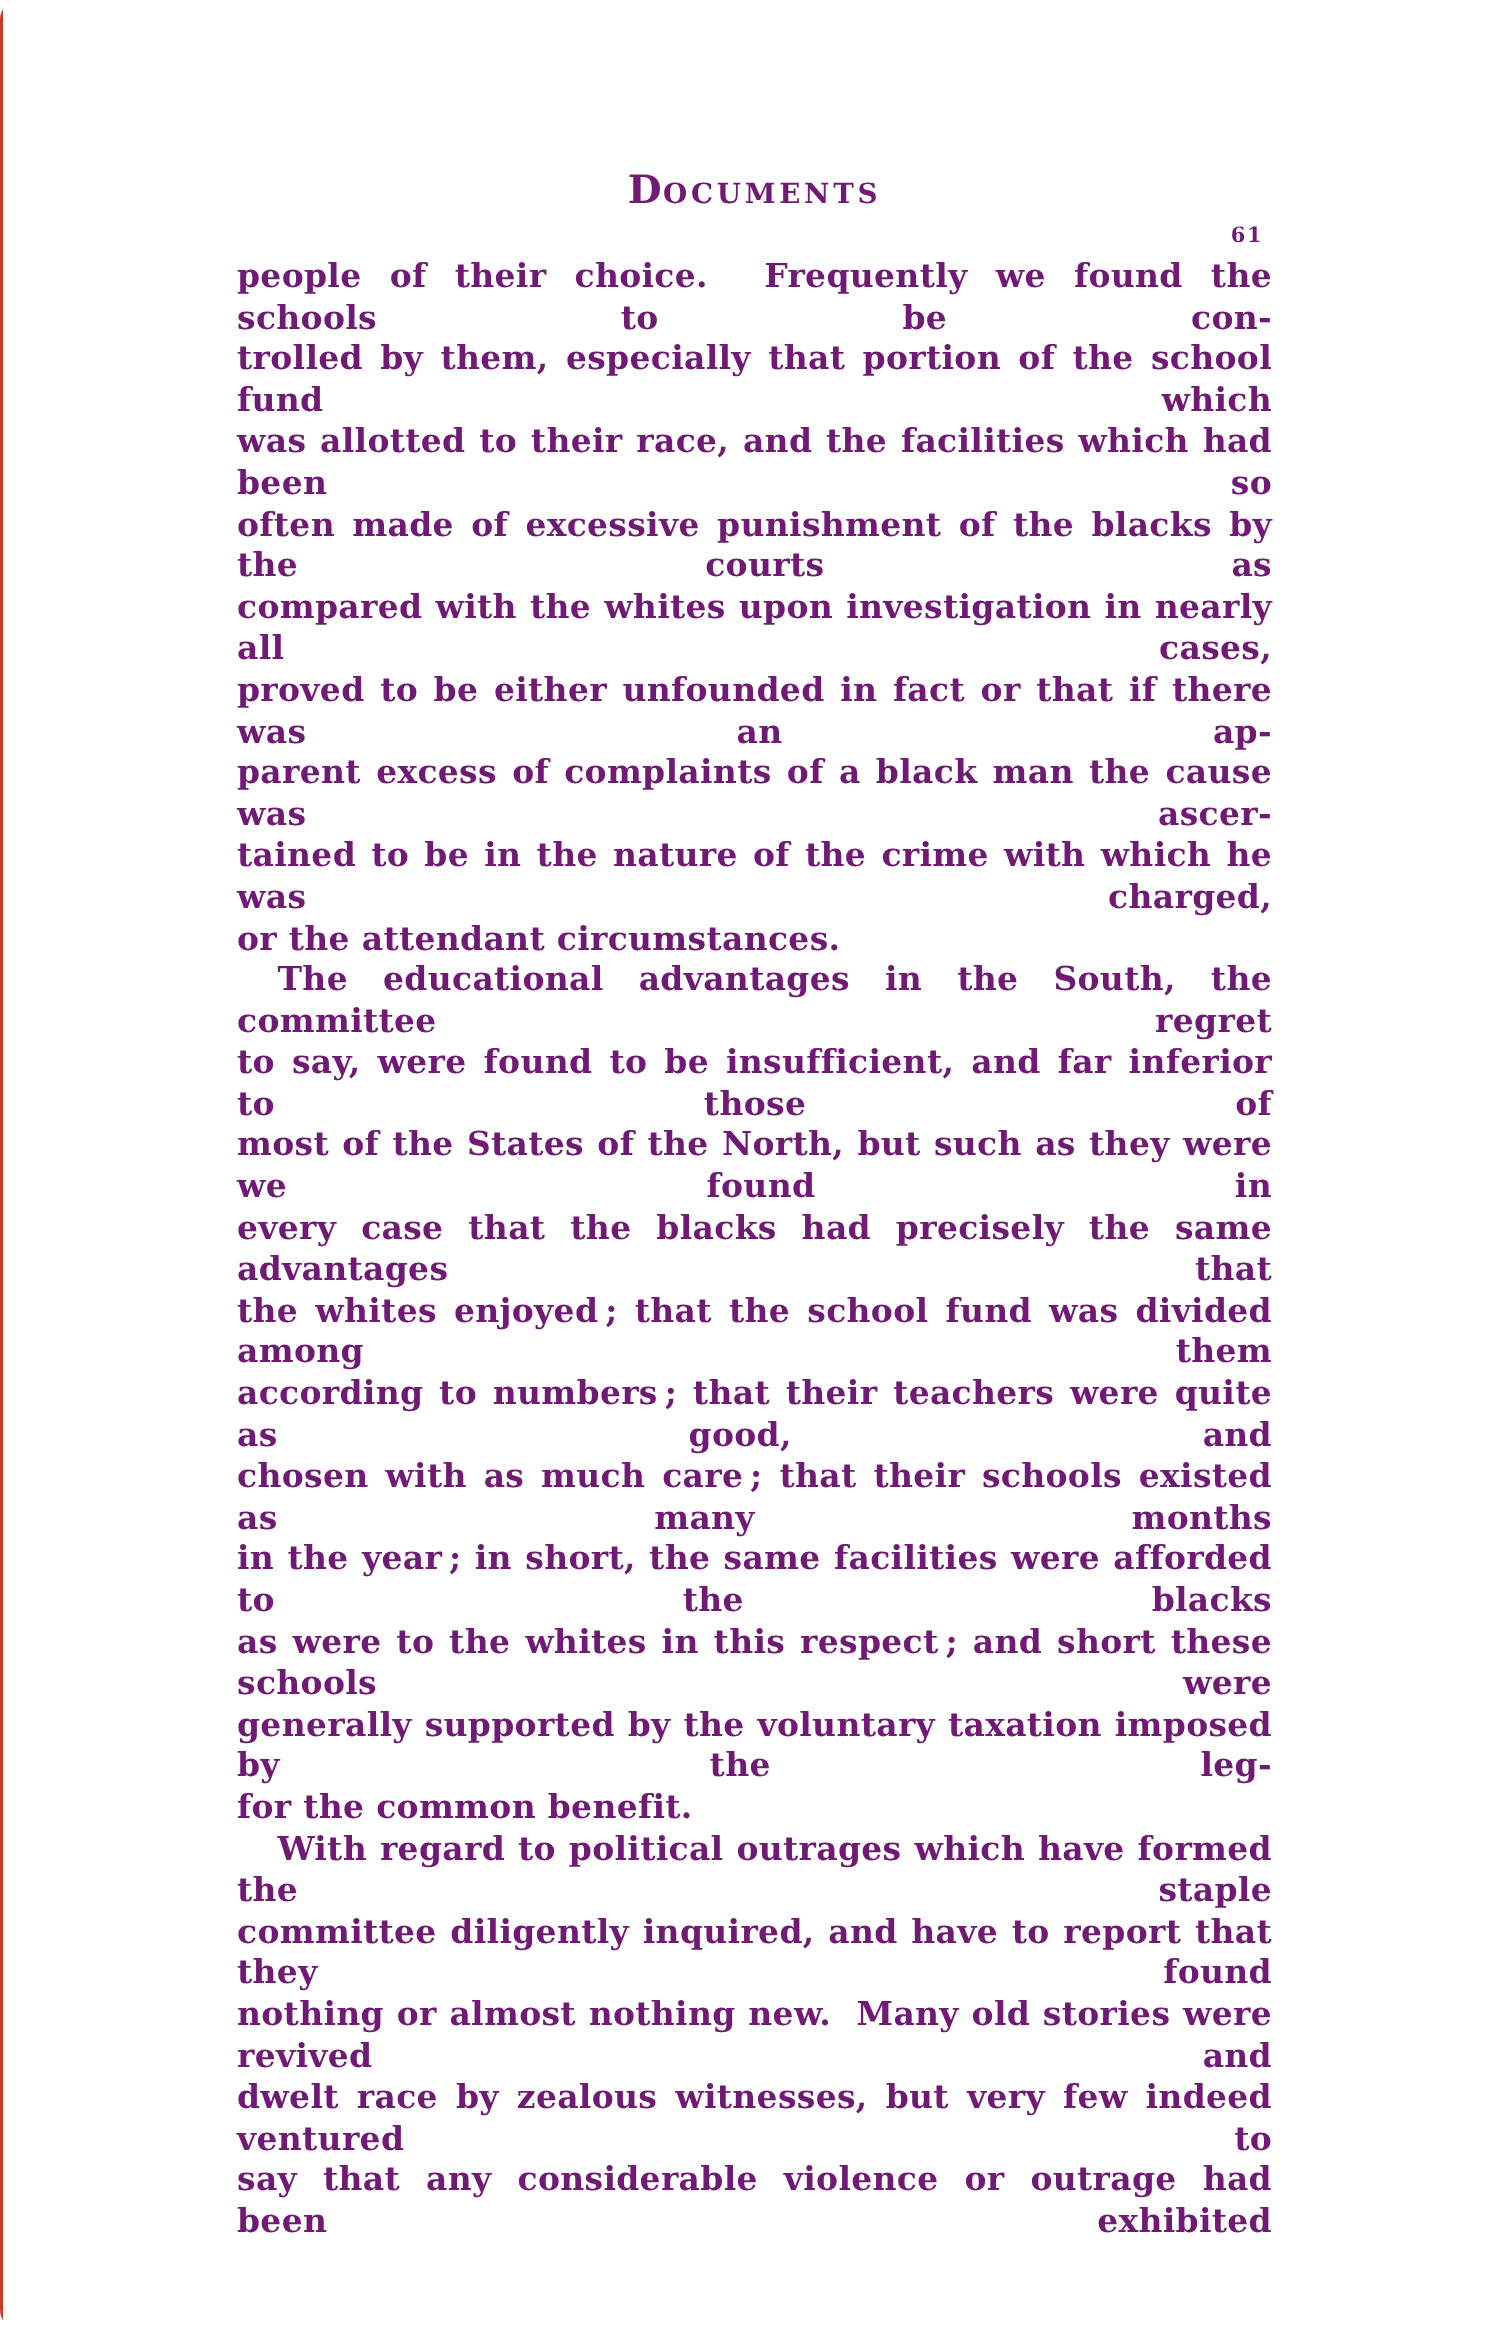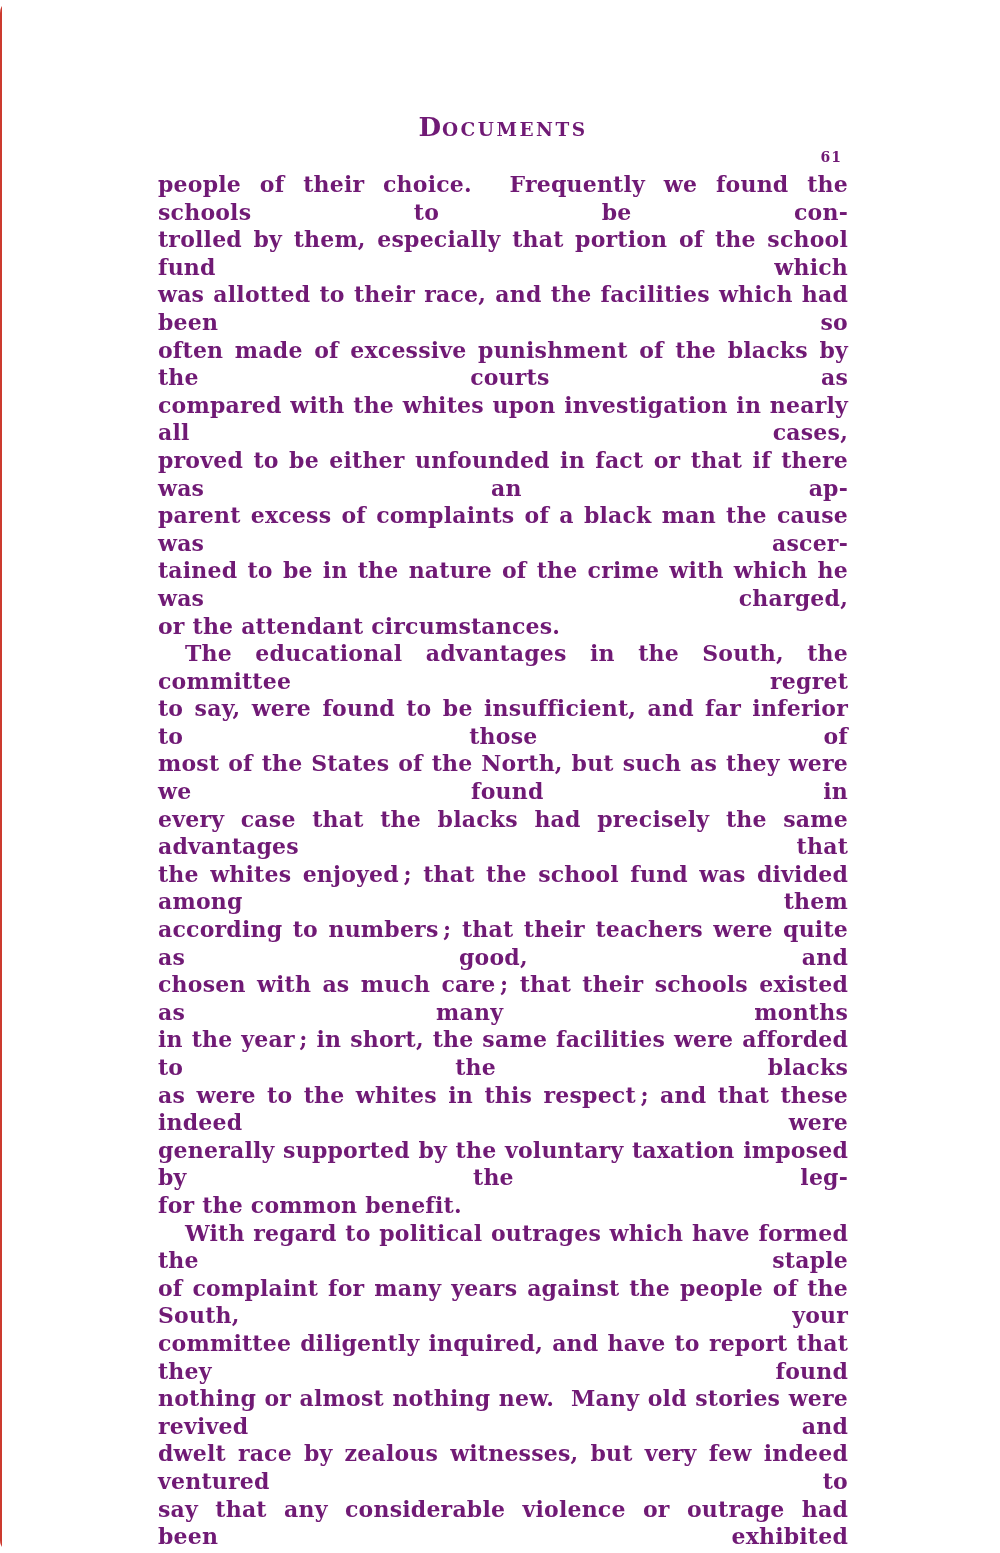--- a/index.html
+++ b/index.html
@@ -58,23 +58,22 @@
       <div class="line">tained to be in the nature of the crime with which he was charged,</div>
       <div class="line end">or the attendant circumstances.</div>
       <div class="line ind">The educational advantages in the South, the committee regret</div>
       <div class="line">to say, were found to be insufficient, and far inferior to those of</div>
       <div class="line">most of the States of the North, but such as they were we found in</div>
       <div class="line">every case that the blacks had precisely the same advantages that</div>
       <div class="line">the whites enjoyed ; that the school fund was divided among them</div>
       <div class="line">according to numbers ; that their teachers were quite as good, and</div>
       <div class="line">chosen with as much care ; that their schools existed as many months</div>
       <div class="line">in the year ; in short, the same facilities were afforded to the blacks</div>
-      <div class="line">as were to the whites in this respect ; and that these indeed were</div>
+      <div class="line">as were to the whites in this respect ; and short these schools were</div>
       <div class="line">generally supported by the voluntary taxation imposed by the leg-</div>
       <div class="line end">for the common benefit.</div>
       <div class="line ind">With regard to political outrages which have formed the staple</div>
-      <div class="line">of complaint for many years against the people of the South, your</div>
       <div class="line">committee diligently inquired, and have to report that they found</div>
       <div class="line">nothing or almost nothing new.&nbsp; Many old stories were revived and</div>
       <div class="line">dwelt race by zealous witnesses, but very few indeed ventured to</div>
       <div class="line">say that any considerable violence or outrage had been exhibited</div>
     </div>
 </div>
 
 </body></html>

